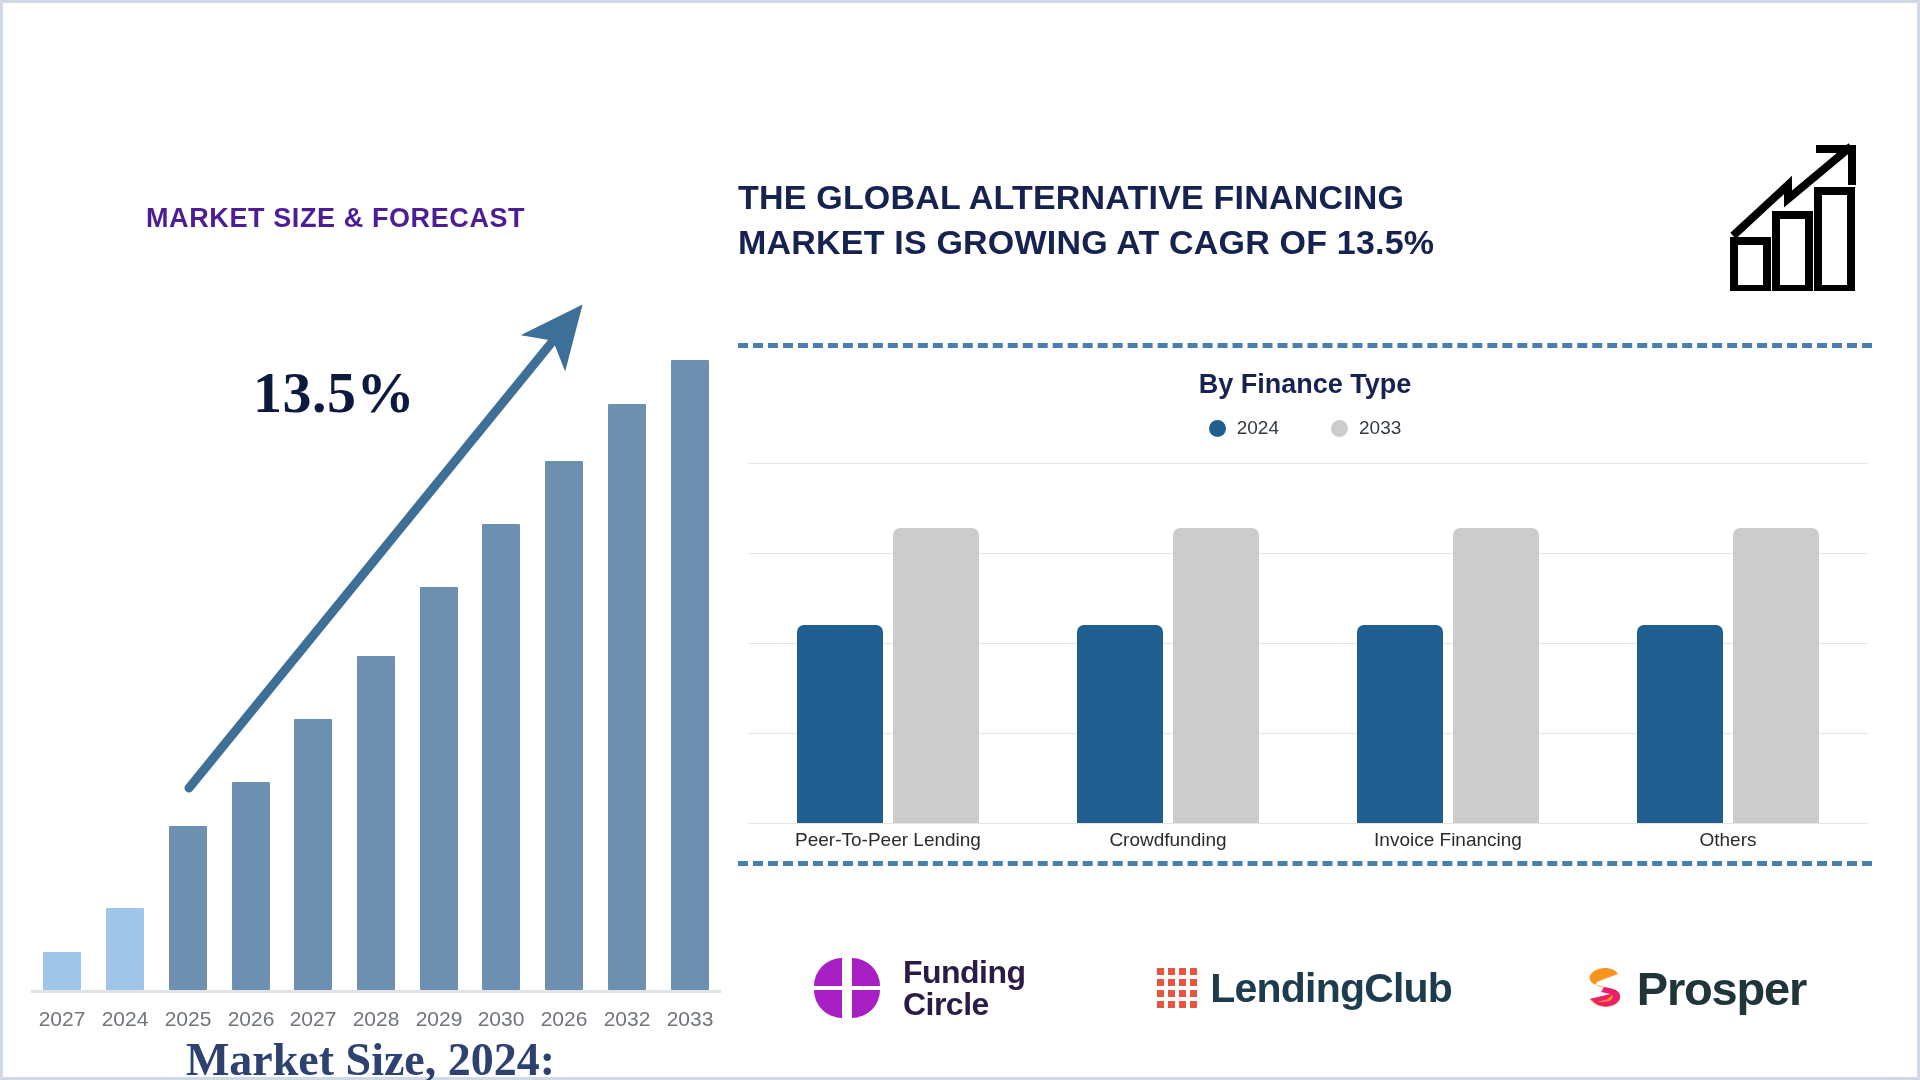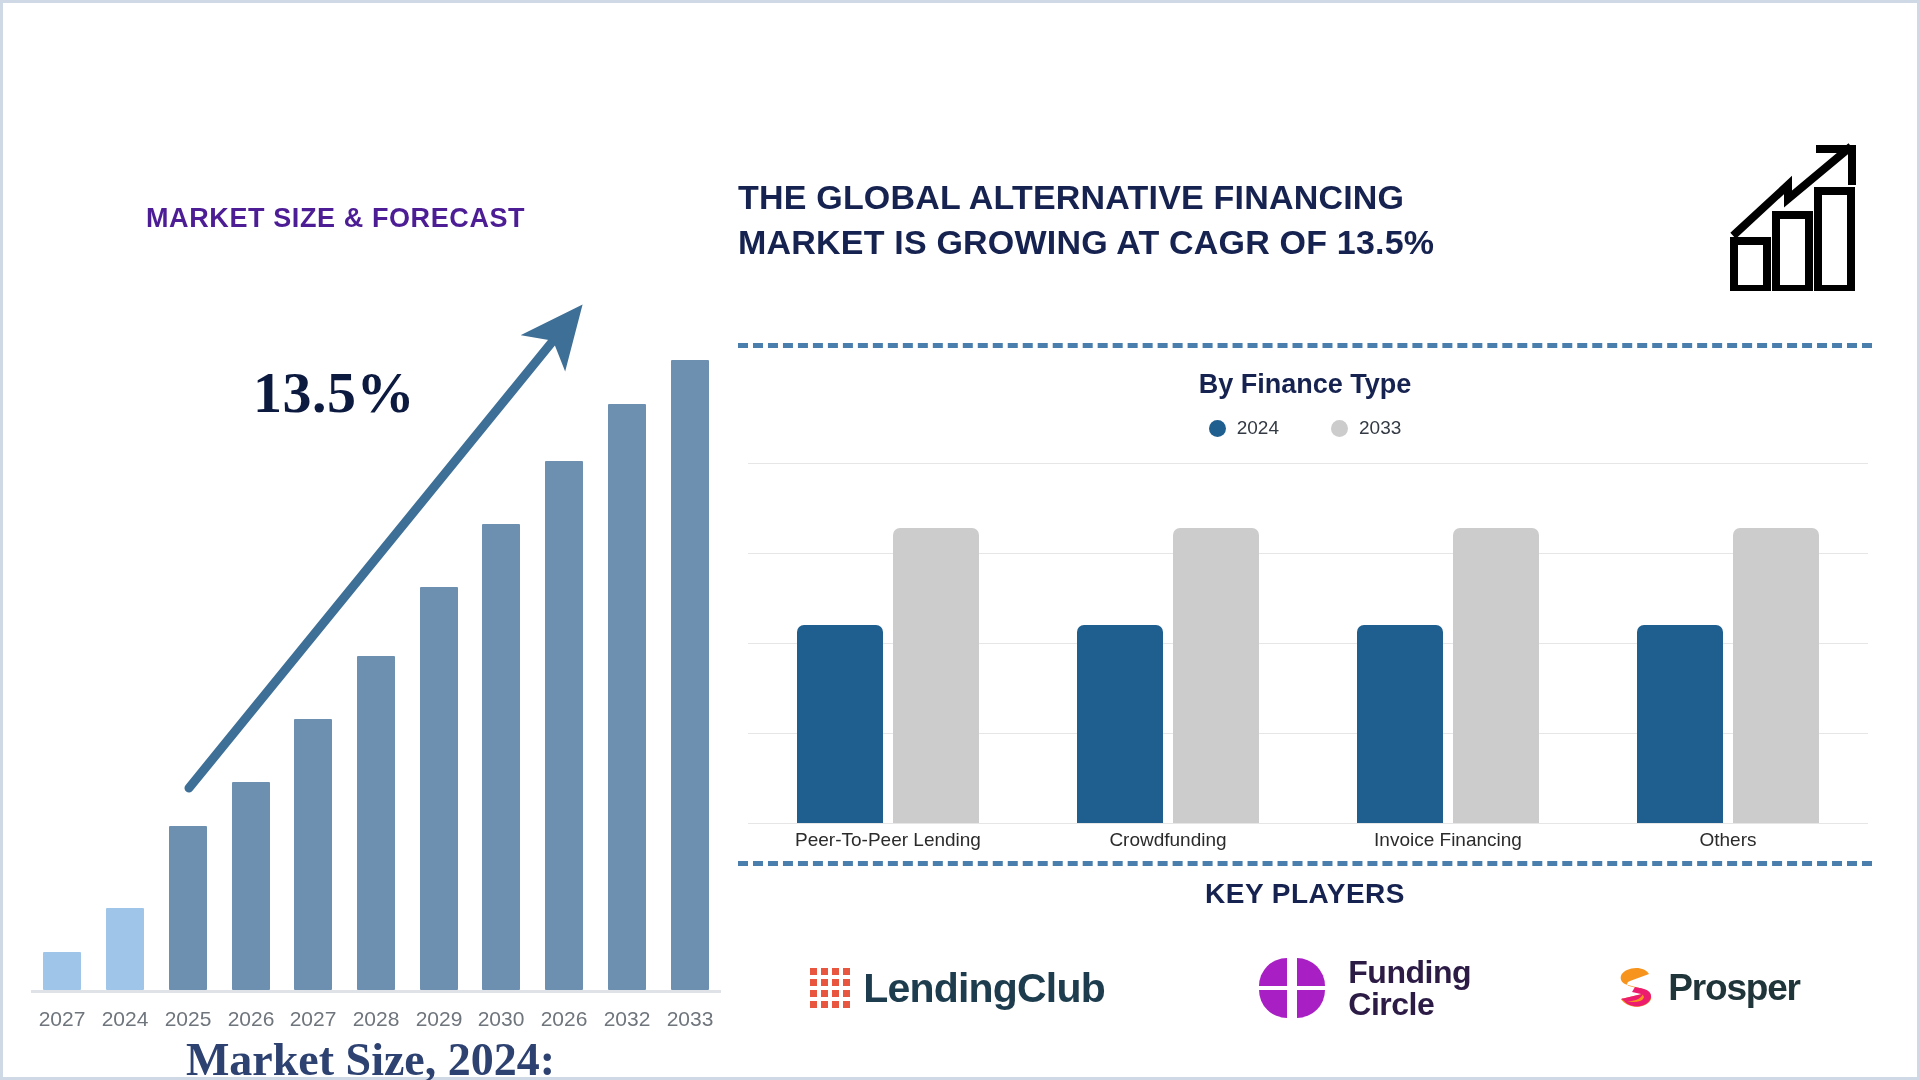--- a/index.html
+++ b/index.html
@@ -225,21 +225,21 @@
   }
 
   .fc-mark { width: 86px; height: 64px; }
   .fc-text {
     font-size: 32px; font-weight: 800; line-height: 1.0;
     color: #2b1b45; letter-spacing: -.5px;
   }
 
   .pr-mark { width: 40px; height: 46px; }
   .pr-text {
-    font-size: 37px; font-weight: 700;
+    font-size: 47px; font-weight: 700;
     color: #20353a; letter-spacing: -1.2px;
     font-family: "Liberation Sans", sans-serif;
   }
 </style>
 </head>
 <body>
 
 <div id="page">
 
 
@@ -341,60 +341,59 @@
       </div>
     <div class="rlabels" id="rlabels">
         <div class="rlabel" style="left: 0px; width: 280px;">Peer-To-Peer Lending</div>
         <div class="rlabel" style="left: 280px; width: 280px;">Crowdfunding</div>
         <div class="rlabel" style="left: 560px; width: 280px;">Invoice Financing</div>
         <div class="rlabel" style="left: 840px; width: 280px;">Others</div>
       </div>
 
     <div class="dashed-sep sep-2"></div>
 
-    <div class="kp-title">KEY PLAYERS</div>
 
     <div class="logos">
-
-      <div class="logo">
-        <div class="lc-grid" id="lc-grid">
-            <span class="lc-dot"></span>
-            <span class="lc-dot"></span>
-            <span class="lc-dot"></span>
-            <span class="lc-dot"></span>
-            <span class="lc-dot"></span>
-            <span class="lc-dot"></span>
-            <span class="lc-dot"></span>
-            <span class="lc-dot"></span>
-            <span class="lc-dot"></span>
-            <span class="lc-dot"></span>
-            <span class="lc-dot"></span>
-            <span class="lc-dot"></span>
-            <span class="lc-dot"></span>
-            <span class="lc-dot"></span>
-            <span class="lc-dot"></span>
-            <span class="lc-dot"></span>
-          </div>
-        <div class="lc-text">LendingClub</div>
-      </div>
 
       <div class="logo">
         <svg class="fc-mark" viewBox="0 0 86 64">
           <path d="M38,2 L38,30 L10,30 A28,28 0 0 1 38,2 Z" fill="#a81fc4"></path>
           <path d="M38,34 L38,62 A28,28 0 0 1 10,34 Z" fill="#a81fc4"></path>
           <path d="M48,2 L48,30 L76,30 A28,28 0 0 0 48,2 Z" fill="#a81fc4"></path>
           <path d="M48,34 L48,62 A28,28 0 0 0 76,34 Z" fill="#a81fc4"></path>
         </svg>
         <div class="fc-text">
           <div>Funding</div>
           <div>Circle</div>
         </div>
       </div>
 
       <div class="logo">
+        <div class="lc-grid" id="lc-grid">
+            <span class="lc-dot"></span>
+            <span class="lc-dot"></span>
+            <span class="lc-dot"></span>
+            <span class="lc-dot"></span>
+            <span class="lc-dot"></span>
+            <span class="lc-dot"></span>
+            <span class="lc-dot"></span>
+            <span class="lc-dot"></span>
+            <span class="lc-dot"></span>
+            <span class="lc-dot"></span>
+            <span class="lc-dot"></span>
+            <span class="lc-dot"></span>
+            <span class="lc-dot"></span>
+            <span class="lc-dot"></span>
+            <span class="lc-dot"></span>
+            <span class="lc-dot"></span>
+          </div>
+        <div class="lc-text">LendingClub</div>
+      </div>
+
+      <div class="logo">
         <svg class="pr-mark" viewBox="0 0 40 46">
           <path d="M34,9 C31,3 20,1 12,5 C3,9 4,18 13,20 L28,24 C31,25 30,28 27,29 L6,34 C10,41 22,44 30,40 C39,36 38,27 29,25 L14,21 C11,20 12,17 15,16 Z" fill="#f7941e"></path>
           <path d="M6,34 L27,29 C30,28 31,25 28,24 L20,22 C28,24 30,28 26,32 C22,36 13,38 6,34 Z" fill="#ec1d6e"></path>
           <path d="M7,33 C11,41 23,44 31,39 C39,34 37,26 29,24 L20,22 L17,27 L26,29 C30,30 30,34 25,36 C19,38 11,37 7,33 Z" fill="#ec1d6e"></path>
         </svg>
         <div class="pr-text">Prosper</div>
       </div>
 
     </div>
   </div>

